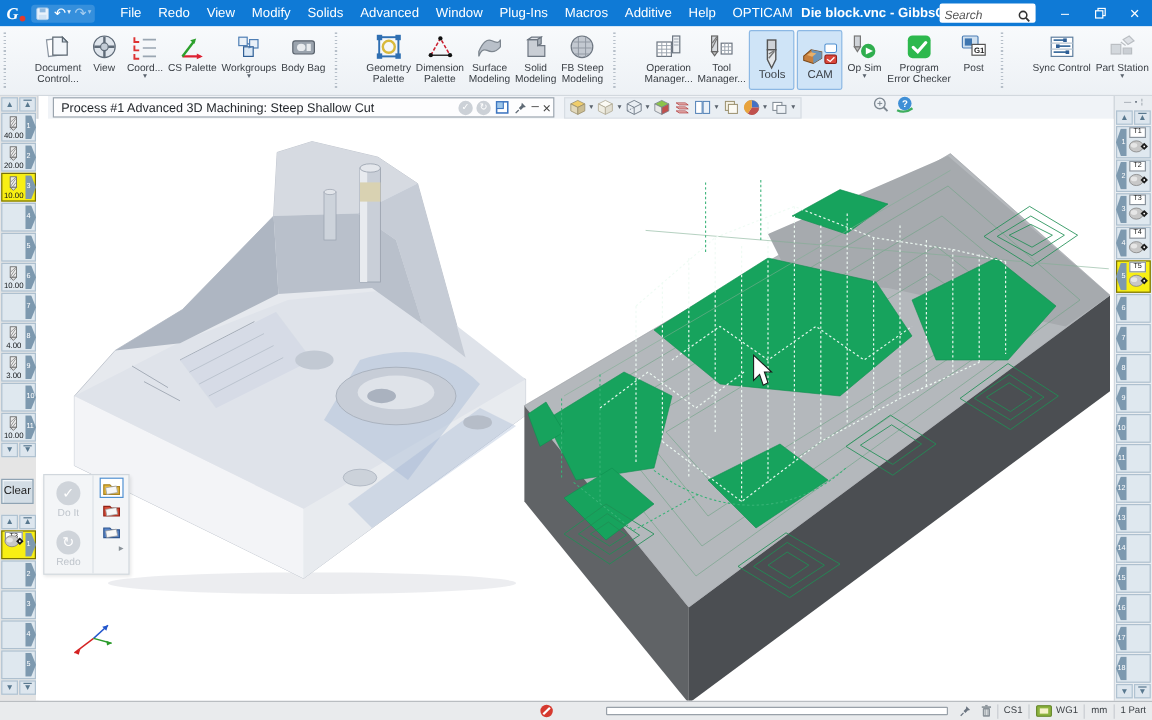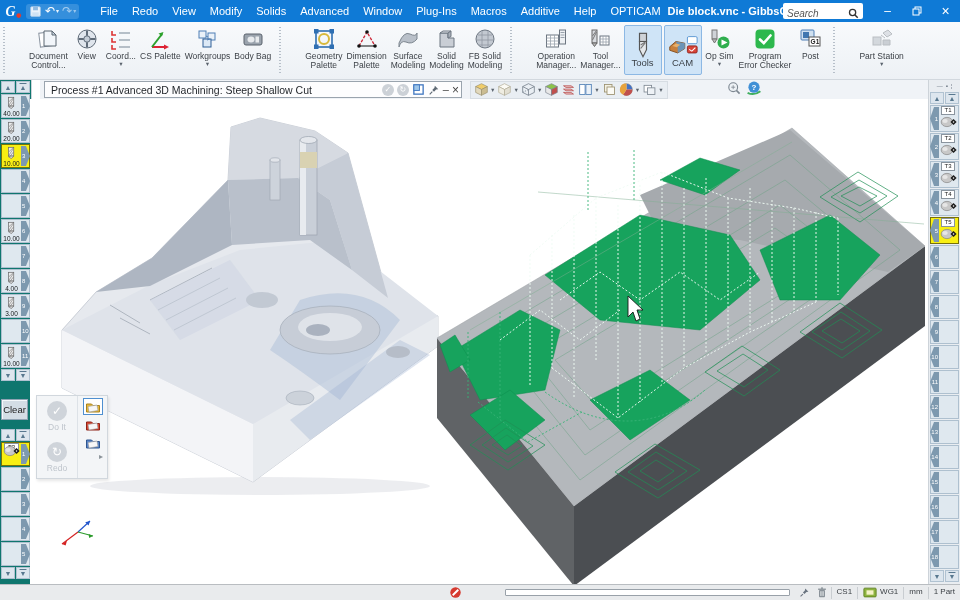--- a/index.html
+++ b/index.html
@@ -37,21 +37,21 @@
   .picons{display:flex;gap:3px;align-items:center}
   .circ{width:12px;height:12px;border-radius:50%;background:#ccd1d7;color:#fff;font-size:8px;display:flex;align-items:center;justify-content:center}
   .pic{display:flex;align-items:center;color:#444;font-size:11px;line-height:1}
   .viewtb{display:flex;align-items:center;margin-left:8px;background:#e9eef3;border:1px solid #d7dde3;padding:0 2px;height:18px}
   .vbtn{display:flex;align-items:center;padding:0 1px}
   .vbtn svg{width:15px;height:15px}
   .vcaret{font-size:5.5px;color:#5a636d;margin-left:1px}
   .utiltb{display:flex;align-items:center;gap:4px;margin-left:58px}
   .utiltb svg{width:16px;height:16px}
   
-  .leftcol{position:absolute;top:80px;left:0;width:32px;bottom:16px;background:#0f766e;border-right:1px solid #cdd3d9}
+  .leftcol{position:absolute;top:80px;left:0;width:32px;bottom:16px;background:#e5e5e5;border-right:1px solid #cdd3d9}
   .rightcol{position:absolute;top:80px;right:0;width:32px;bottom:16px;background:#e9edf1;border-left:1px solid #cdd3d9}
   .arow{display:flex;height:13px;gap:1px;padding:1px 1px 0}
   .abtn{flex:1;background:#dde6ee;border:1px solid #b0c2d1;display:flex;align-items:center;justify-content:center;font-size:7px;color:#58788f;line-height:1}
   .abtn.cap{text-decoration:overline}
   .tile{position:relative;height:24px;margin:1px 1px 0;background:#dfe8ef;border:1px solid #aec0cf}
   .tile.tall{height:27px}
   .tile.sel{background:var(--yellow,#f8ef13);border-color:#77700a}
   .flagR{position:absolute;right:-1px;top:1px;bottom:1px;width:9px;background:#7d99af;color:#fff;font-size:6px;display:flex;align-items:center;justify-content:flex-start;padding-left:1px;clip-path:polygon(0 0,55% 0,100% 50%,55% 100%,0 100%)}
   .flagL{position:absolute;left:-1px;top:1px;bottom:1px;width:9px;background:#7d99af;color:#fff;font-size:6px;display:flex;align-items:center;justify-content:flex-end;padding-right:1px;clip-path:polygon(45% 0,100% 0,100% 100%,45% 100%,0 50%)}
   .ticon{position:absolute;top:1px;left:1px;right:9px;display:flex;justify-content:center}
@@ -281,21 +281,21 @@
 Modeling</div>
         <div class="rcaret"></div>
       </div>
       <div class="ritem">
         <div class="ric">
           <svg viewBox="0 0 24 24">
             <circle cx="12" cy="12" r="9" fill="#c3c9d1" stroke="#6d7681"></circle>
             <path d="M5,8 L19,8 M4,13 L20,13 M6,18 L18,18 M9,3.6 L9,20.4 M15,3.6 L15,20.4" stroke="#8f97a1" stroke-width=".8" fill="none"></path>
           </svg>
         </div>
-        <div class="rlb">FB Solid
+        <div class="rlb">FB Steep
 Modeling</div>
         <div class="rcaret"></div>
       </div>
     </div>
     <div class="rgroup">
       <div class="ritem">
         <div class="ric">
           <svg viewBox="0 0 24 24">
             <rect x="2.5" y="8" width="12" height="12" fill="#fff" stroke="#6d7681"></rect>
             <path d="M2.5,11 h12 M2.5,14 h12 M2.5,17 h12 M6.5,8 v12 M10.5,8 v12" stroke="#9aa3ad" stroke-width=".8"></path>
@@ -376,20 +376,40 @@
             <rect x="5" y="5" width="6" height="6" fill="#3f76b0"></rect>
             <rect x="11" y="10" width="11" height="9" fill="#fff" stroke="#555"></rect>
             <text x="12.6" y="17" font-size="6.5" font-weight="bold" fill="#222">G1</text>
           </svg>
         </div>
         <div class="rlb">Post</div>
         <div class="rcaret"></div>
       </div>
     </div>
     <div class="rgroup">
+      <div class="ritem">
+        <div class="ric">
+          <svg viewBox="0 0 24 24">
+            <rect x="3" y="4" width="18" height="16" fill="#fff" stroke="#5f7f9f"></rect>
+            <path d="M3,9 h18 M3,14 h18" stroke="#b9c6d2"></path>
+            <g stroke="#3f6f9f" stroke-width="1.4">
+              <line x1="5" y1="6.5" x2="14" y2="6.5"></line>
+              <line x1="8" y1="11.5" x2="19" y2="11.5"></line>
+              <line x1="5" y1="16.5" x2="16" y2="16.5"></line>
+            </g>
+            <g fill="#2f5f96">
+              <rect x="13" y="5" width="3" height="3"></rect>
+              <rect x="7" y="10" width="3" height="3"></rect>
+              <rect x="15" y="15" width="3" height="3"></rect>
+            </g>
+          </svg>
+        </div>
+        <div class="rlb">Sync Control</div>
+        <div class="rcaret"></div>
+      </div>
       <div class="ritem">
         <div class="ric">
           <svg viewBox="0 0 24 24" opacity=".55">
             <rect x="3" y="10" width="8" height="8" fill="#b9bfc6" stroke="#8a9096"></rect>
             <path d="M13,6 l5,-3 4,4 -5,3 Z" fill="#c9ced4" stroke="#8a9096"></path>
             <path d="M13,13 h7 v5 h-7 Z" fill="#a9afb6" stroke="#8a9096"></path>
             <path d="M11,8 l4,3" stroke="#8a9096"></path>
           </svg>
         </div>
         <div class="rlb">Part Station</div>

